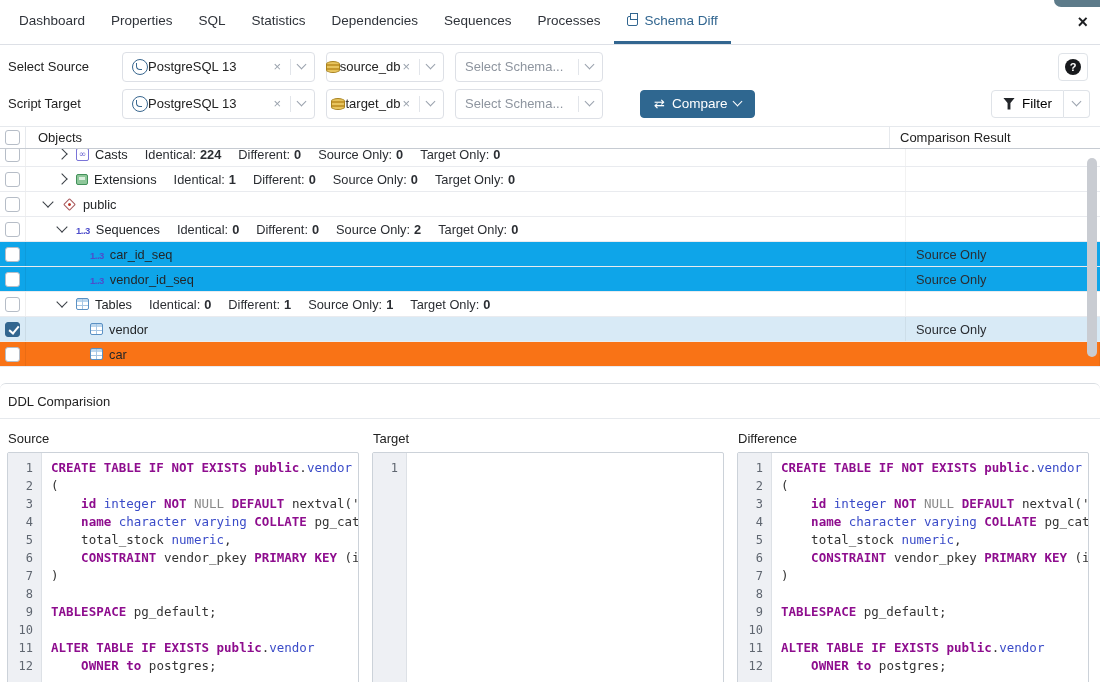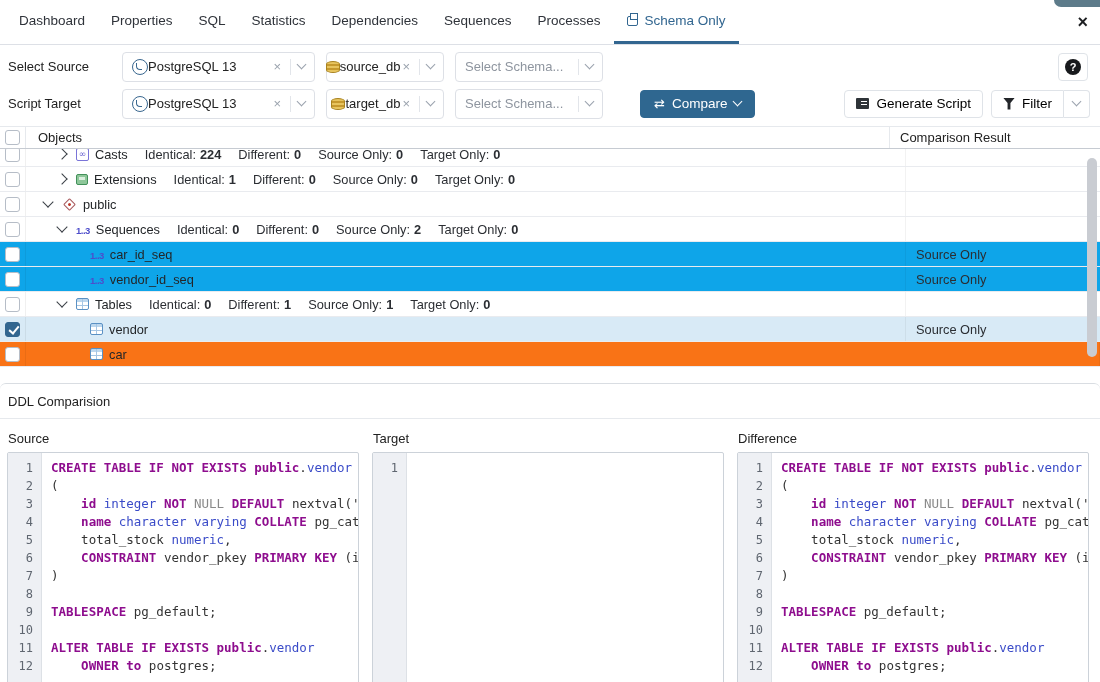--- a/index.html
+++ b/index.html
@@ -132,21 +132,21 @@
           <span>Dependencies</span>
         </div>
         <div class="tab">
           <span>Sequences</span>
         </div>
         <div class="tab">
           <span>Processes</span>
         </div>
         <div class="tab active">
           <span class="icon-schemadiff"></span>
-          <span>Schema Only</span>
+          <span>Schema Diff</span>
         </div>
       </div>
     <span class="close-btn">×</span>
   </div>
 
   <div class="selrow">
     <span class="selrow-label">Select Source</span>
     <div class="select w-server">
       <span class="icon-postgres"></span>
       <span class="val">PostgreSQL 13</span>
@@ -205,24 +205,20 @@
         <span class="sep"></span>
         <span class="chev"></span>
       </span>
     </div>
     <button class="btn btn-primary">
       <span class="uni">⇄</span>
       <span>Compare</span>
       <span class="chev white"></span>
     </button>
     <span class="right-group">
-      <button class="btn">
-        <span class="icon-script"></span>
-        <span>Generate Script</span>
-      </button>
       <span class="btn-group">
         <button class="btn">
           <span class="icon-funnel"></span>
           <span>Filter</span>
         </button>
         <span class="btn-caret">
           <span class="chev"></span>
         </span>
       </span>
     </span>

